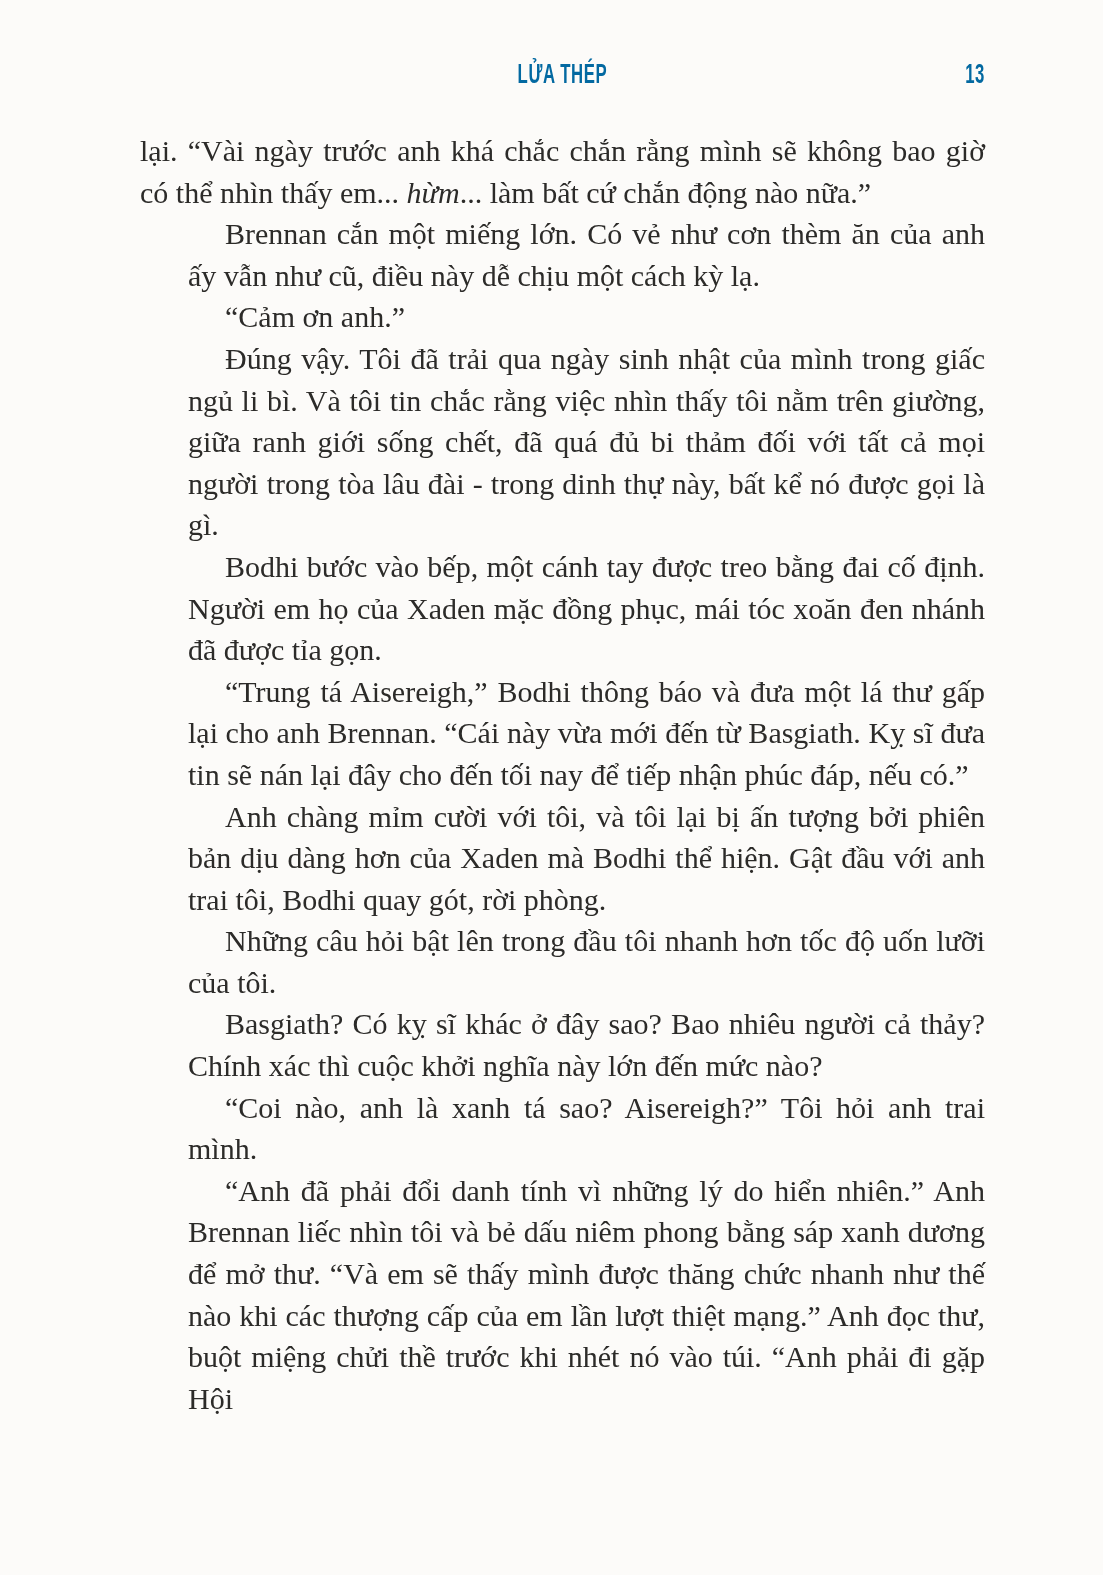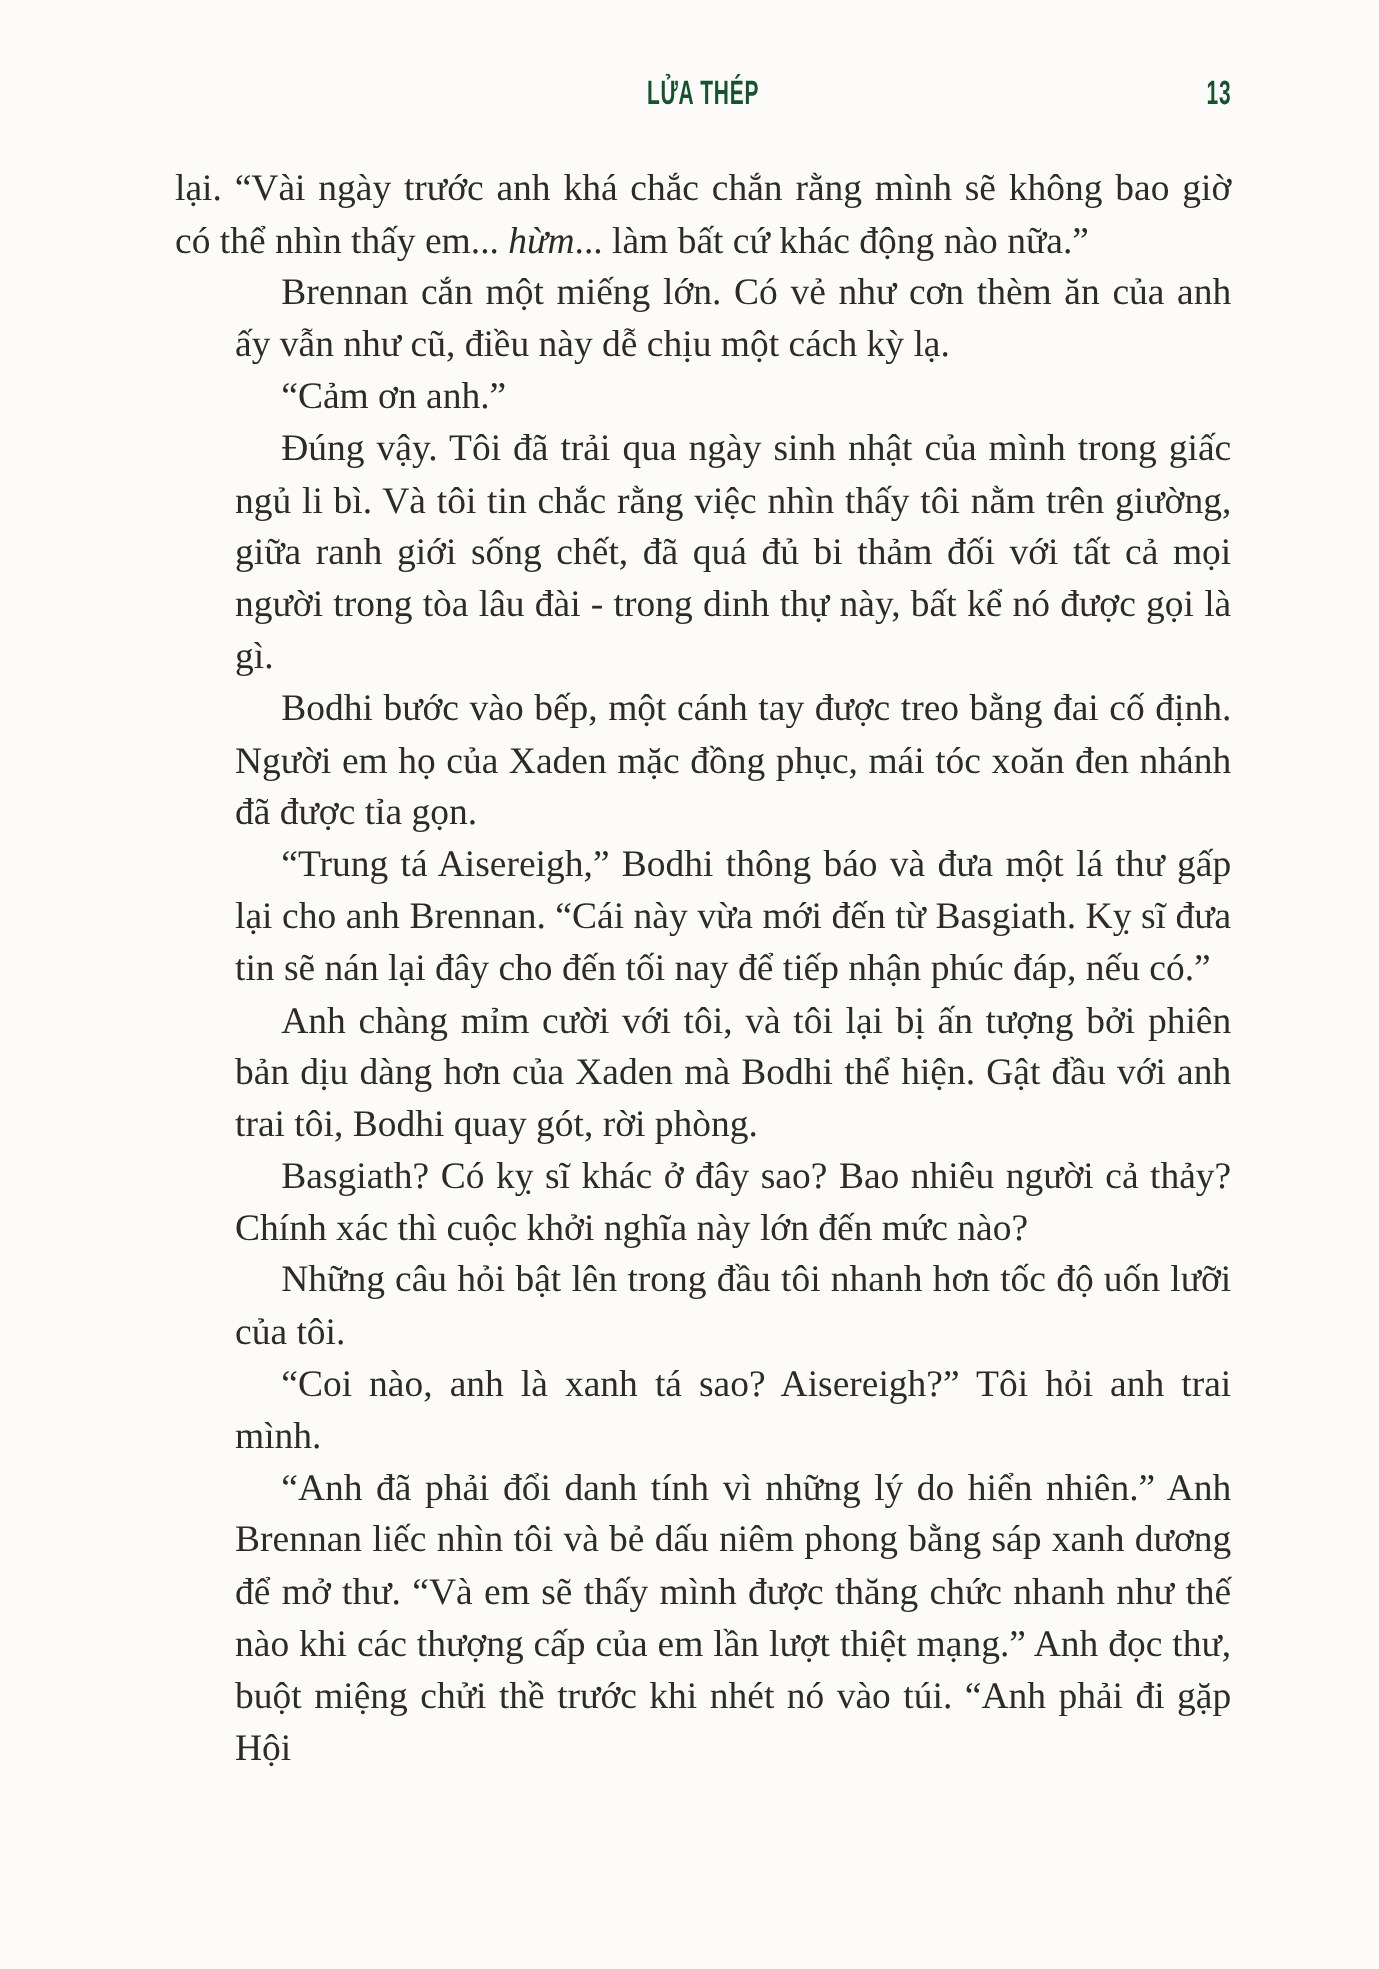--- a/index.html
+++ b/index.html
@@ -58,30 +58,30 @@
     margin-left: 48px;
   }
   .italic {
     font-style: italic;
     margin-top: 24px;
   }
 </style>
 </head>
 <body style="background: rgb(252, 251, 249);">
 
-<header class="running-header" style="color: #14532d;">
+<header class="running-header" style="color: #0369a1;">
   <span class="condensed">LỬA THÉP</span>
   <span class="condensed page-number">13</span>
 </header>
 
 <main class="page-body" style="color: rgb(44, 43, 41);">
-    <p><span>lại. “Vài ngày trước anh khá chắc chắn rằng mình sẽ không bao giờ có thể nhìn thấy em... </span><span class="italic">hừm</span><span>... làm bất cứ khác động nào nữa.”</span></p>
+    <p><span>lại. “Vài ngày trước anh khá chắc chắn rằng mình sẽ không bao giờ có thể nhìn thấy em... </span><span class="italic">hừm</span><span>... làm bất cứ chắn động nào nữa.”</span></p>
     <p class="indent"><span>Brennan cắn một miếng lớn. Có vẻ như cơn thèm ăn của anh ấy vẫn như cũ, điều này dễ chịu một cách kỳ lạ.</span></p>
     <p class="indent"><span>“Cảm ơn anh.”</span></p>
     <p class="indent"><span>Đúng vậy. Tôi đã trải qua ngày sinh nhật của mình trong giấc ngủ li bì. Và tôi tin chắc rằng việc nhìn thấy tôi nằm trên giường, giữa ranh giới sống chết, đã quá đủ bi thảm đối với tất cả mọi người trong tòa lâu đài - trong dinh thự này, bất kể nó được gọi là gì.</span></p>
     <p class="indent"><span>Bodhi bước vào bếp, một cánh tay được treo bằng đai cố định. Người em họ của Xaden mặc đồng phục, mái tóc xoăn đen nhánh đã được tỉa gọn.</span></p>
     <p class="indent"><span>“Trung tá Aisereigh,” Bodhi thông báo và đưa một lá thư gấp lại cho anh Brennan. “Cái này vừa mới đến từ Basgiath. Kỵ sĩ đưa tin sẽ nán lại đây cho đến tối nay để tiếp nhận phúc đáp, nếu có.”</span></p>
     <p class="indent"><span>Anh chàng mỉm cười với tôi, và tôi lại bị ấn tượng bởi phiên bản dịu dàng hơn của Xaden mà Bodhi thể hiện. Gật đầu với anh trai tôi, Bodhi quay gót, rời phòng.</span></p>
+    <p class="indent"><span>Những câu hỏi bật lên trong đầu tôi nhanh hơn tốc độ uốn lưỡi của tôi.</span></p>
     <p class="indent"><span>Basgiath? Có kỵ sĩ khác ở đây sao? Bao nhiêu người cả thảy? Chính xác thì cuộc khởi nghĩa này lớn đến mức nào?</span></p>
-    <p class="indent"><span>Những câu hỏi bật lên trong đầu tôi nhanh hơn tốc độ uốn lưỡi của tôi.</span></p>
     <p class="indent"><span>“Coi nào, anh là xanh tá sao? Aisereigh?” Tôi hỏi anh trai mình.</span></p>
     <p class="indent"><span>“Anh đã phải đổi danh tính vì những lý do hiển nhiên.” Anh Brennan liếc nhìn tôi và bẻ dấu niêm phong bằng sáp xanh dương để mở thư. “Và em sẽ thấy mình được thăng chức nhanh như thế nào khi các thượng cấp của em lần lượt thiệt mạng.” Anh đọc thư, buột miệng chửi thề trước khi nhét nó vào túi. “Anh phải đi gặp Hội</span></p>
   </main>
 
 </body></html>

